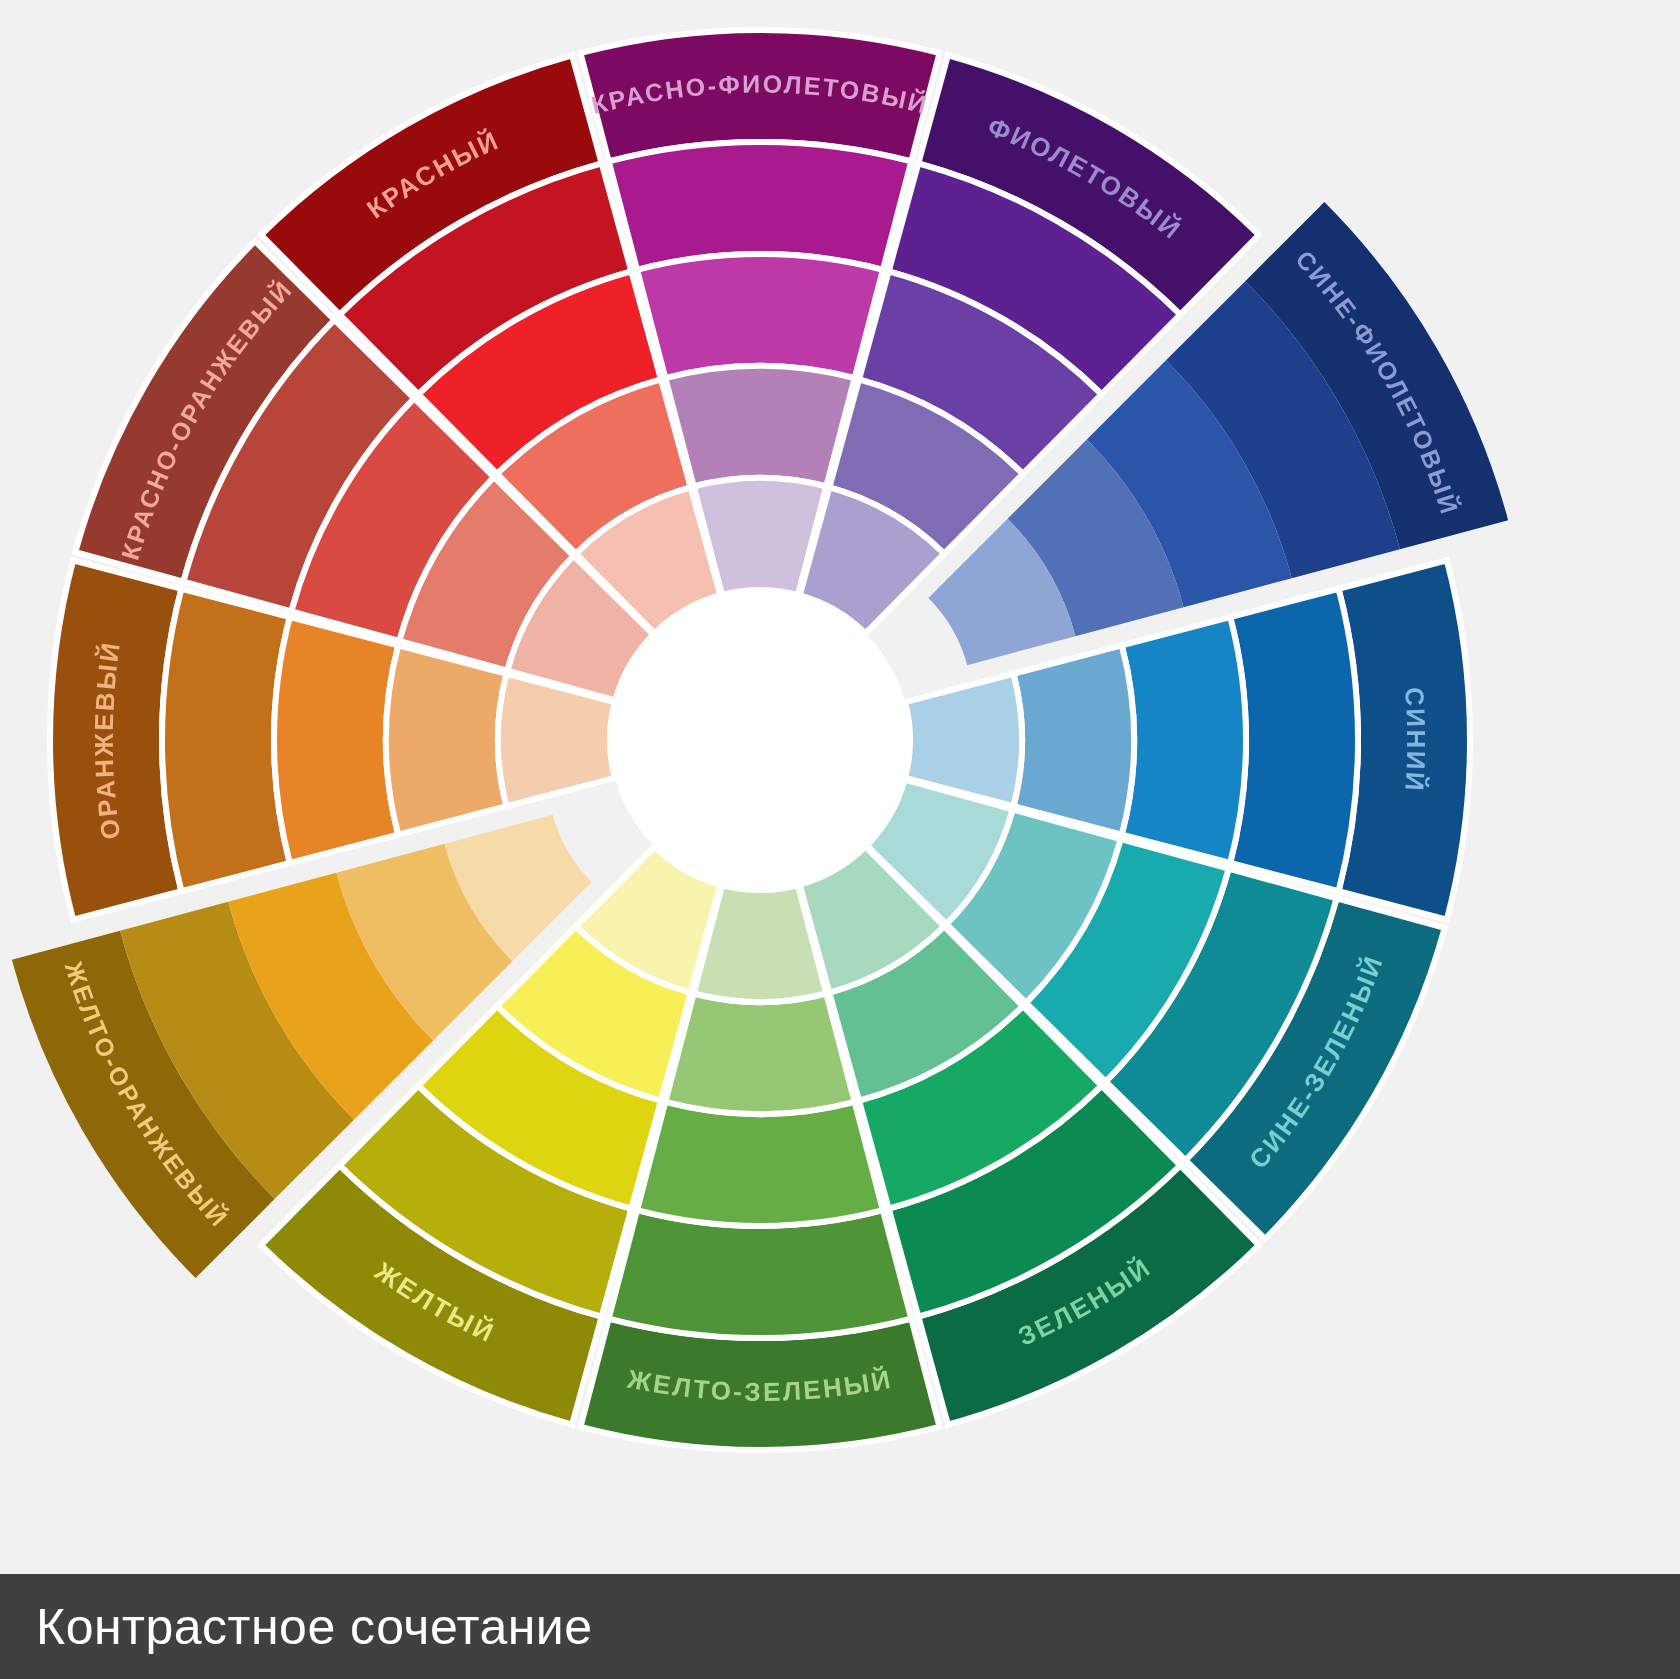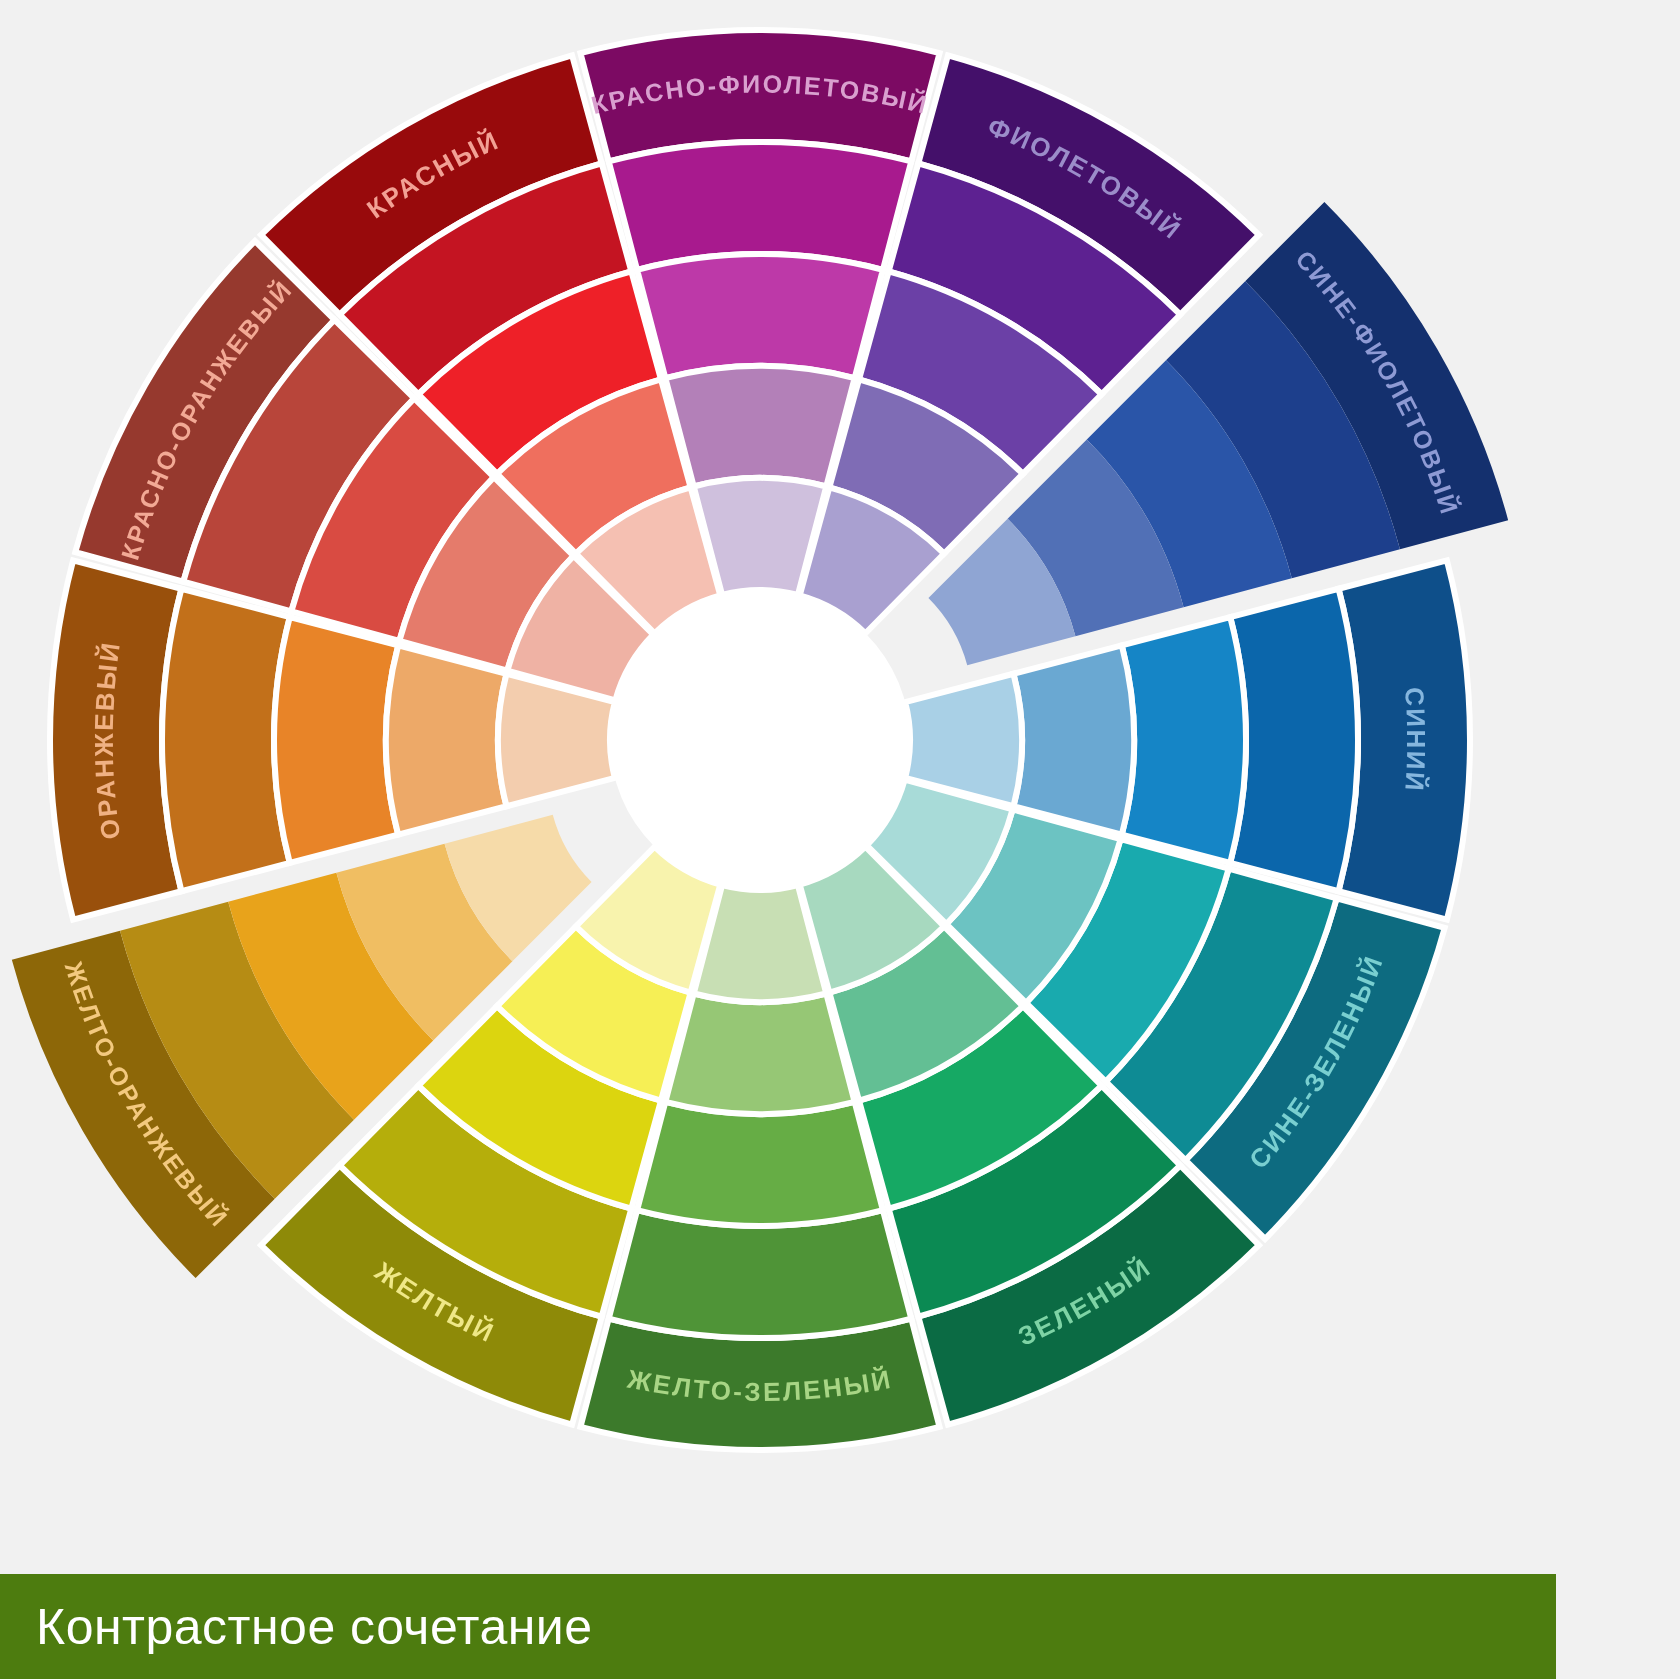--- a/index.html
+++ b/index.html
@@ -1,19 +1,19 @@
 <!DOCTYPE html>
 <html><head>
 <meta charset="utf-8">
 <style>
   html,body{margin:0;padding:0;background:#f1f1f1;}
   body{width:1680px;height:1679px;overflow:hidden;font-family:"Liberation Sans",sans-serif;}
   #stage{position:relative;width:1680px;height:1679px;background:#f1f1f1;}
   #wheel{position:absolute;left:0;top:0;width:1680px;height:1566px;}
-  #caption-bar{position:absolute;left:0;bottom:0;width:1556px;height:105px;background:#4d7c0f;}
+  #caption-bar{position:absolute;left:0;bottom:0;width:1680px;height:105px;background:#404040;}
   #caption-text{position:absolute;left:36px;top:50%;transform:translateY(-50%);
     color:#ffffff;font-size:50px;font-family:"Liberation Sans",sans-serif;
     font-weight:400;letter-spacing:0.5px;white-space:nowrap;}
   svg{display:block;}
   .seg{stroke:#ffffff;stroke-width:6;}
   .seg-pop{stroke:none;}
   .hub{fill:#ffffff;stroke:none;}
   .lbl{font-family:"Liberation Sans",sans-serif;font-weight:700;letter-spacing:2.4px;}
 </style>
 </head>

